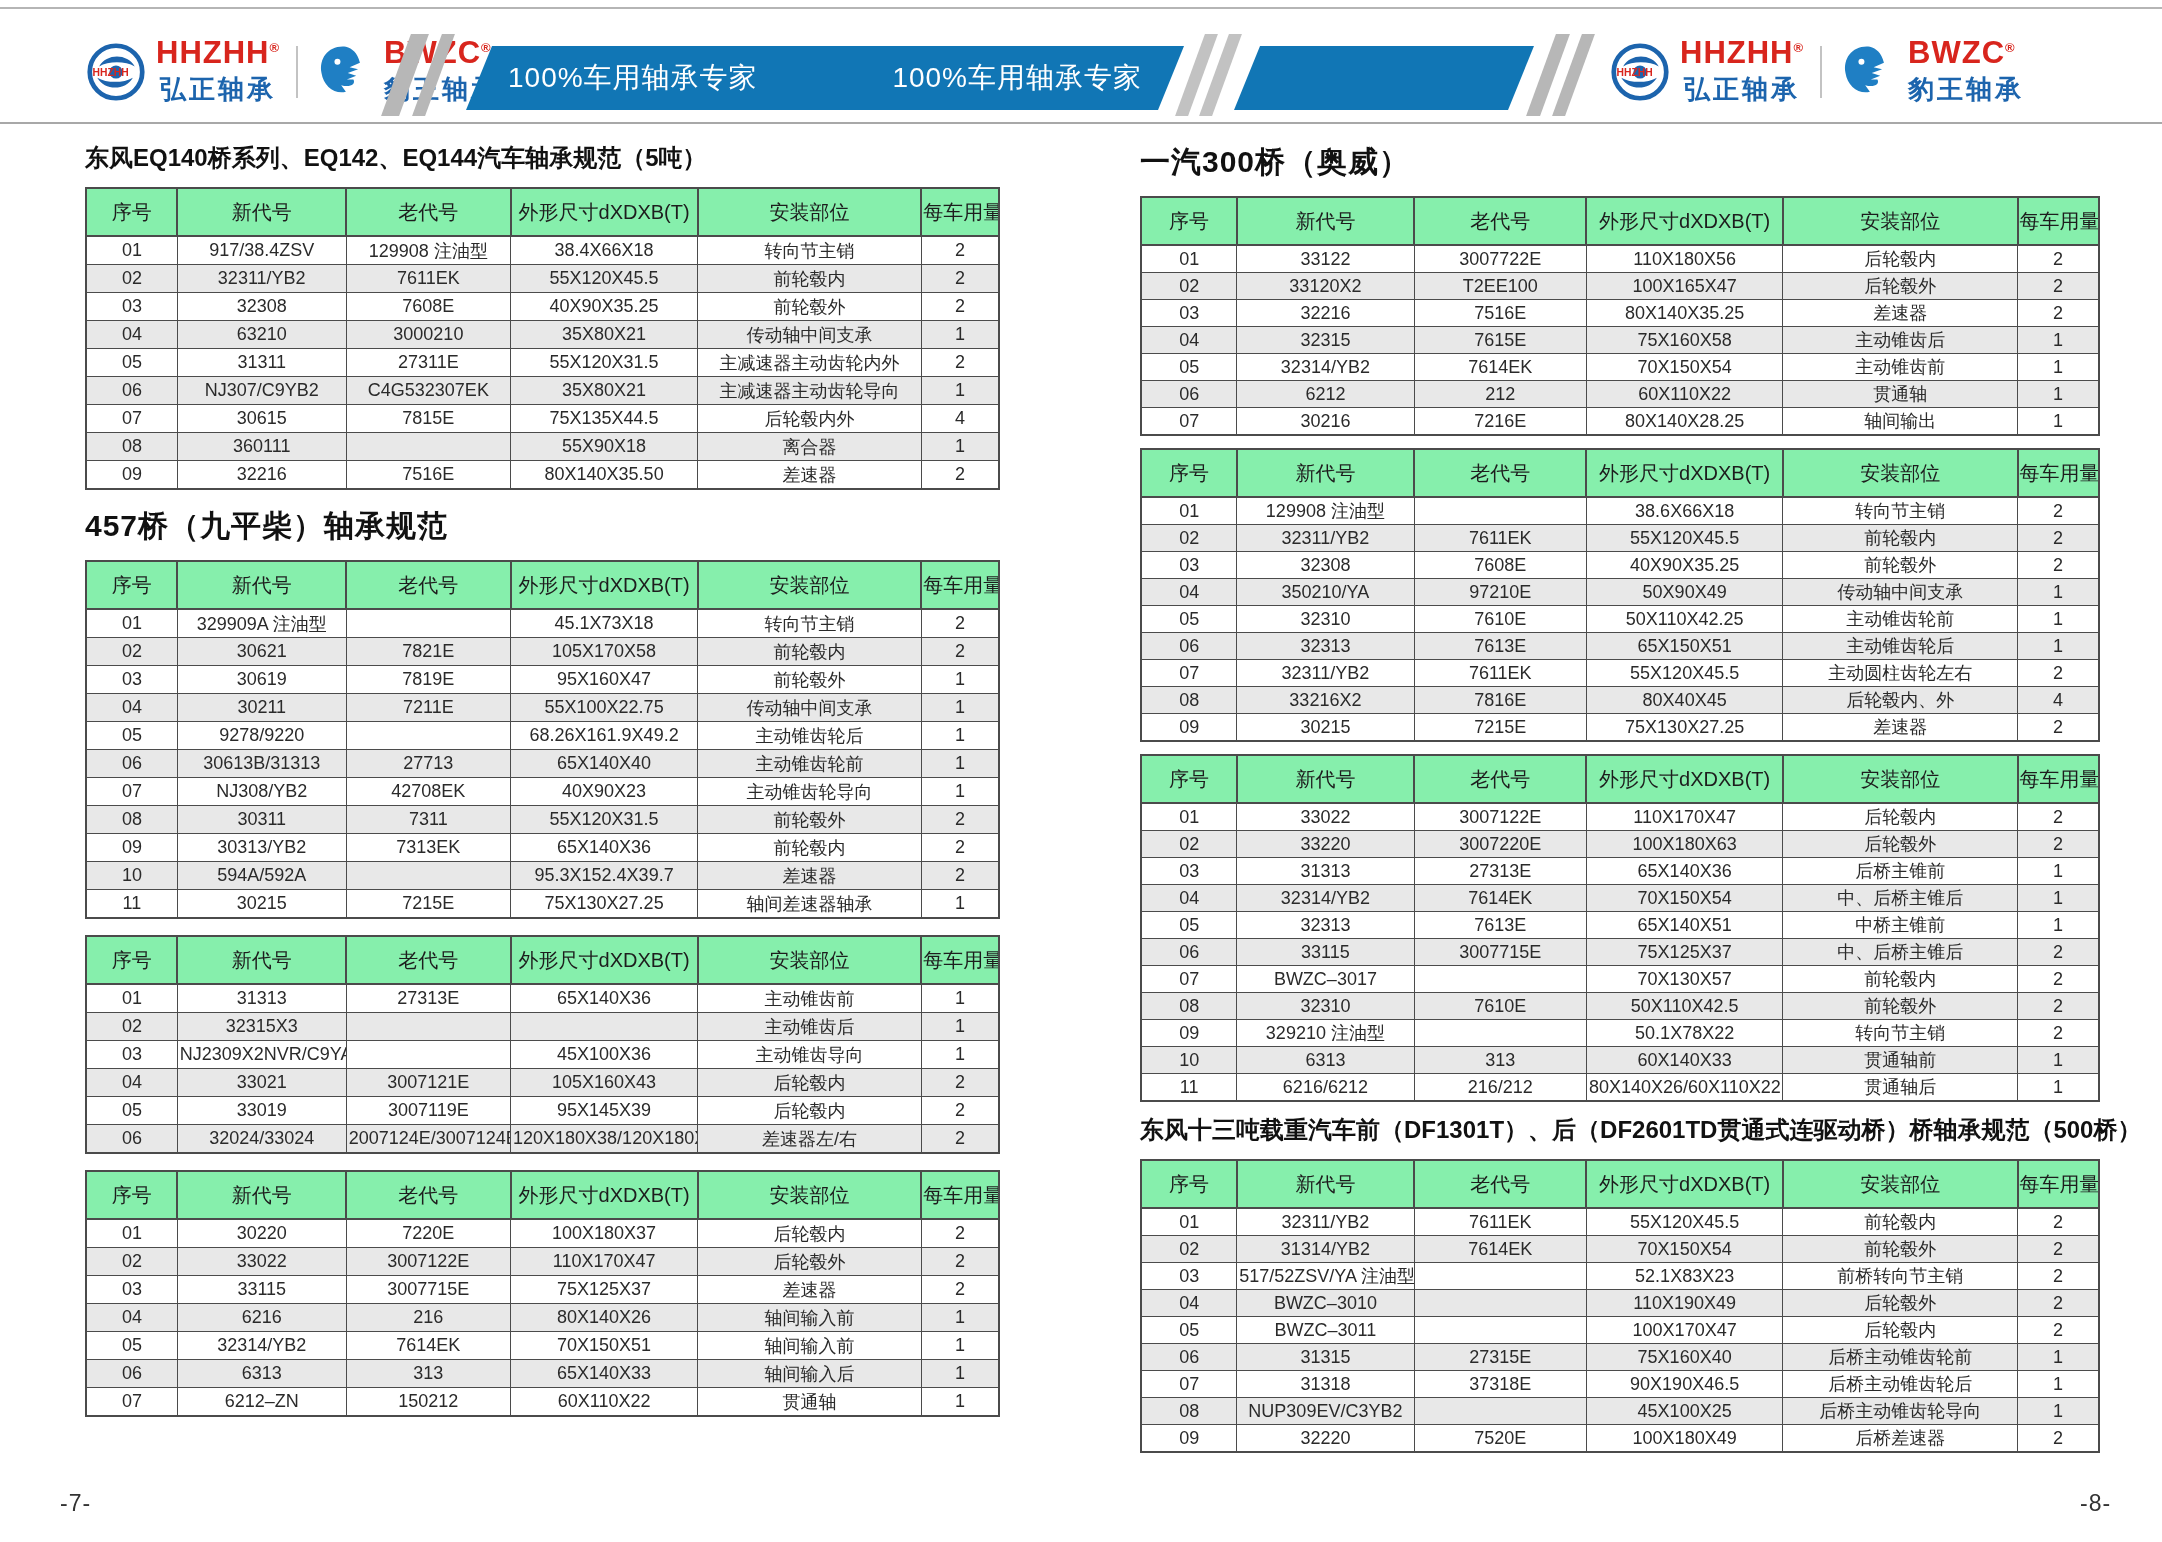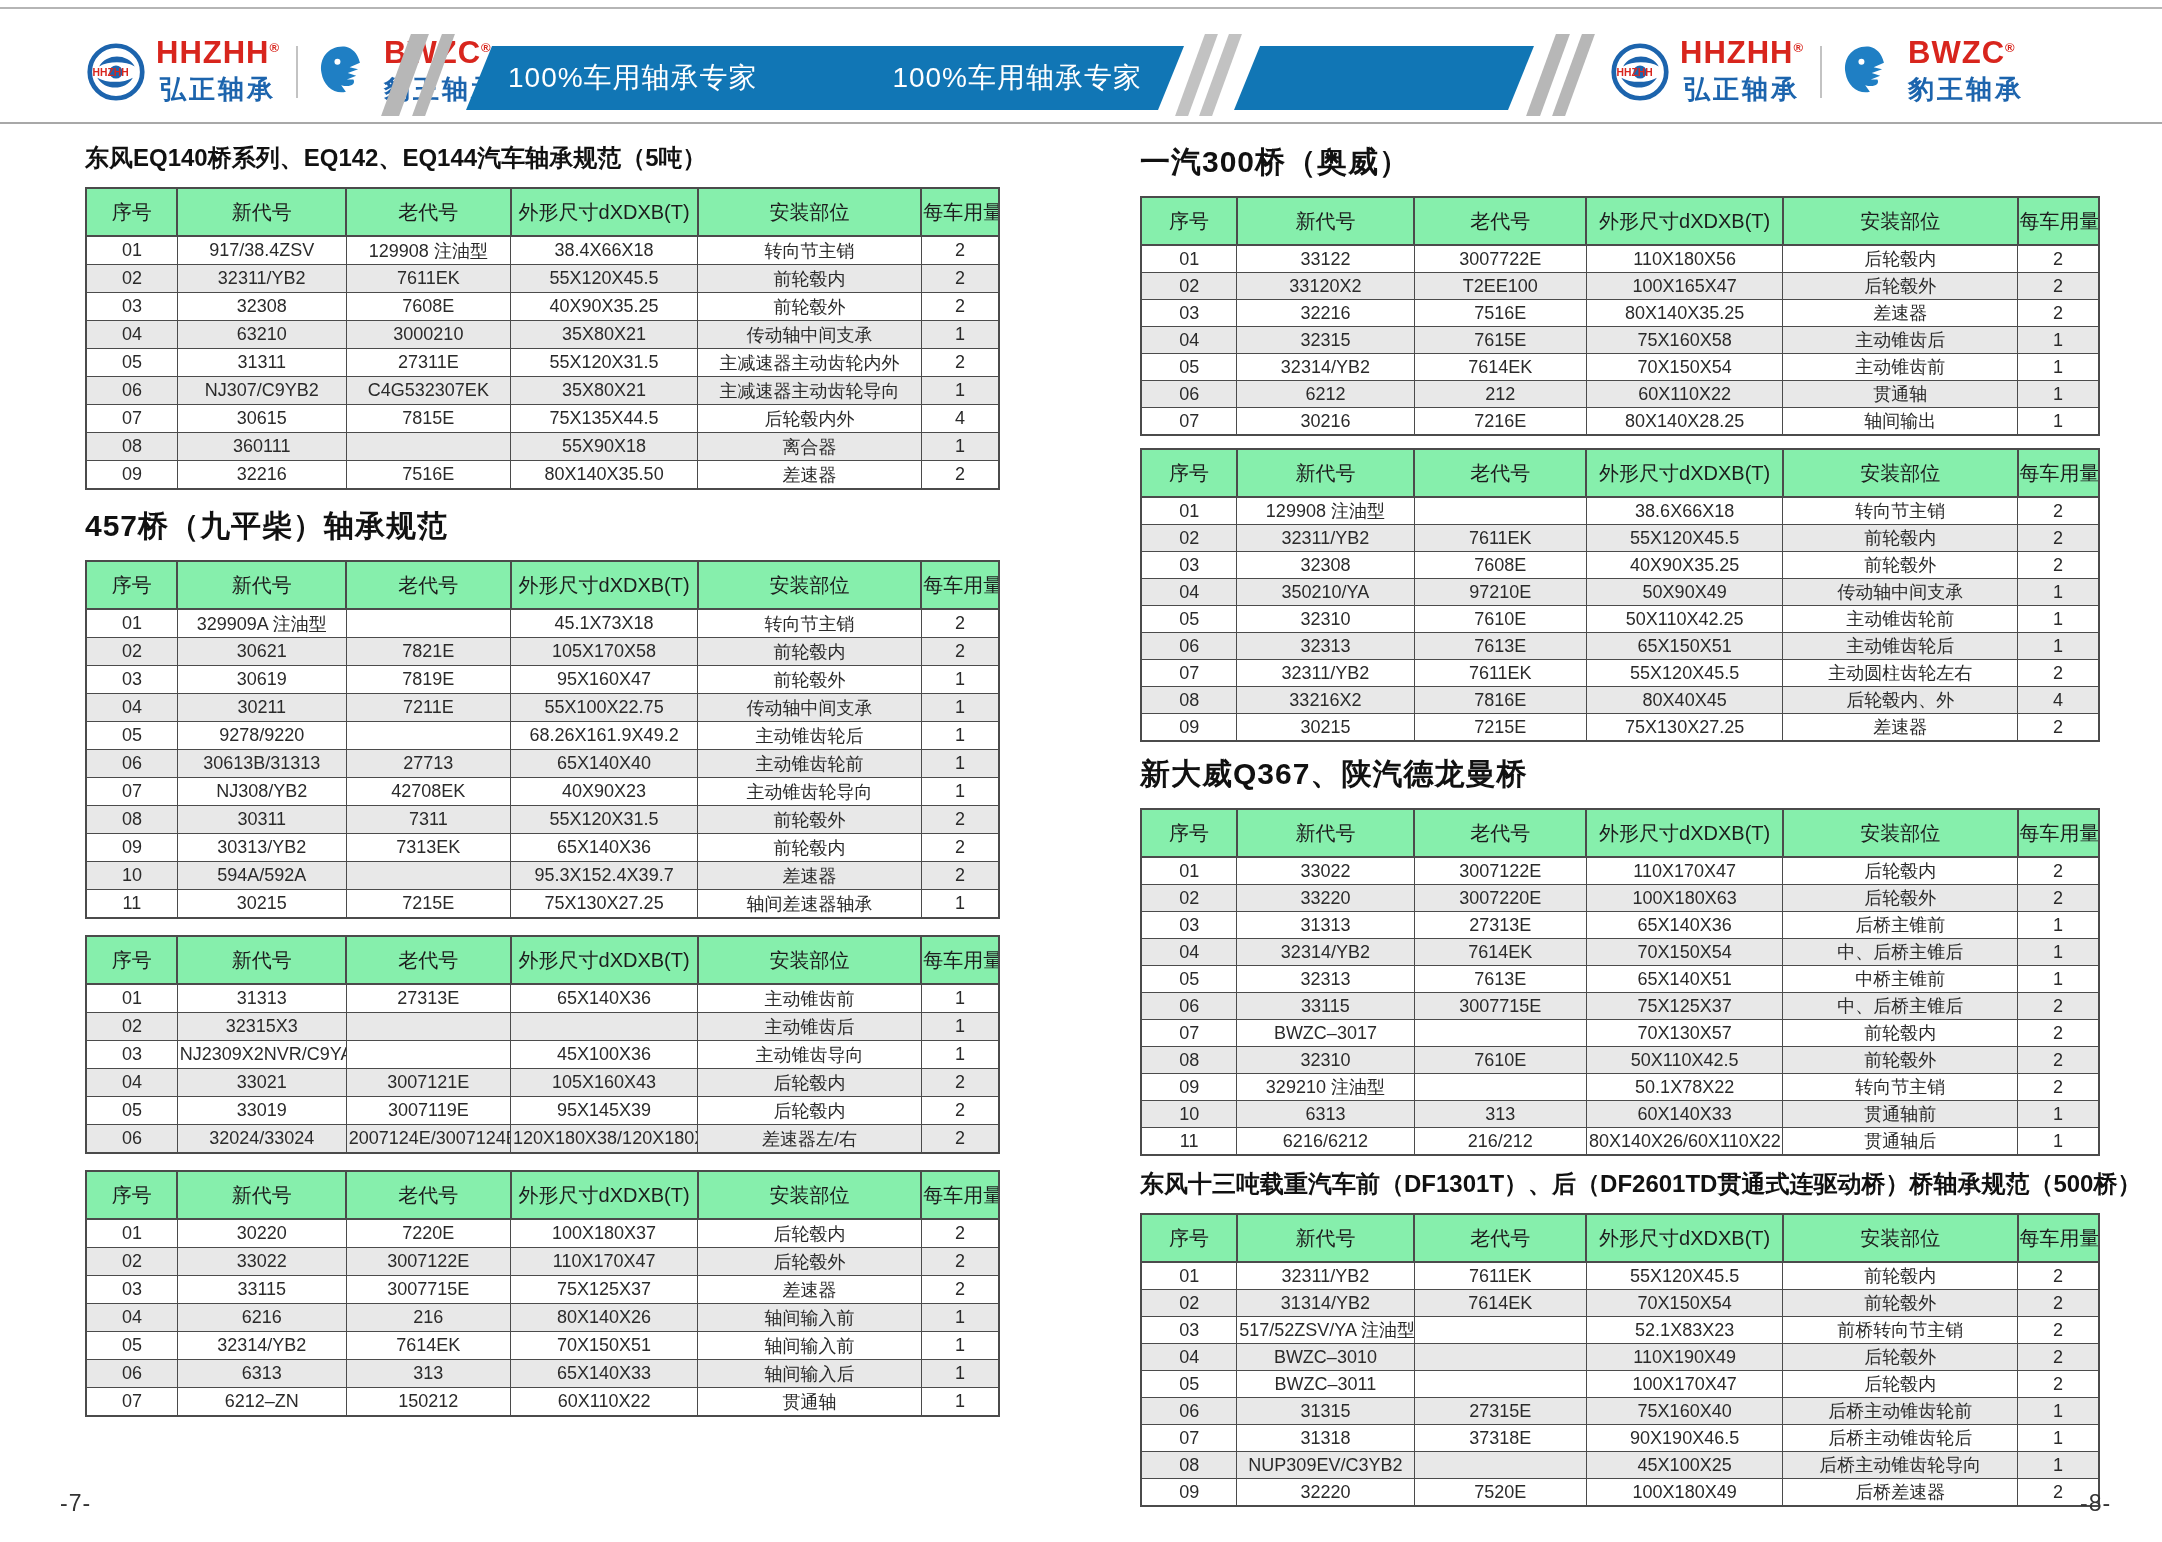--- a/index.html
+++ b/index.html
@@ -663,21 +663,20 @@
           <td>09</td>
           <td>30215</td>
           <td>7215E</td>
           <td>75X130X27.25</td>
           <td>差速器</td>
           <td>2</td>
         </tr>
       </tbody>
     </table>
 
-  <h2 class="sec-title">新大威Q367、陕汽德龙曼桥</h2>
   <table class="spec">
       <colgroup>
         <col style="width:10%">
         <col style="width:18.5%">
         <col style="width:18%">
         <col style="width:20.5%">
         <col style="width:24.5%">
         <col style="width:8.5%">
       </colgroup>
       <thead>

